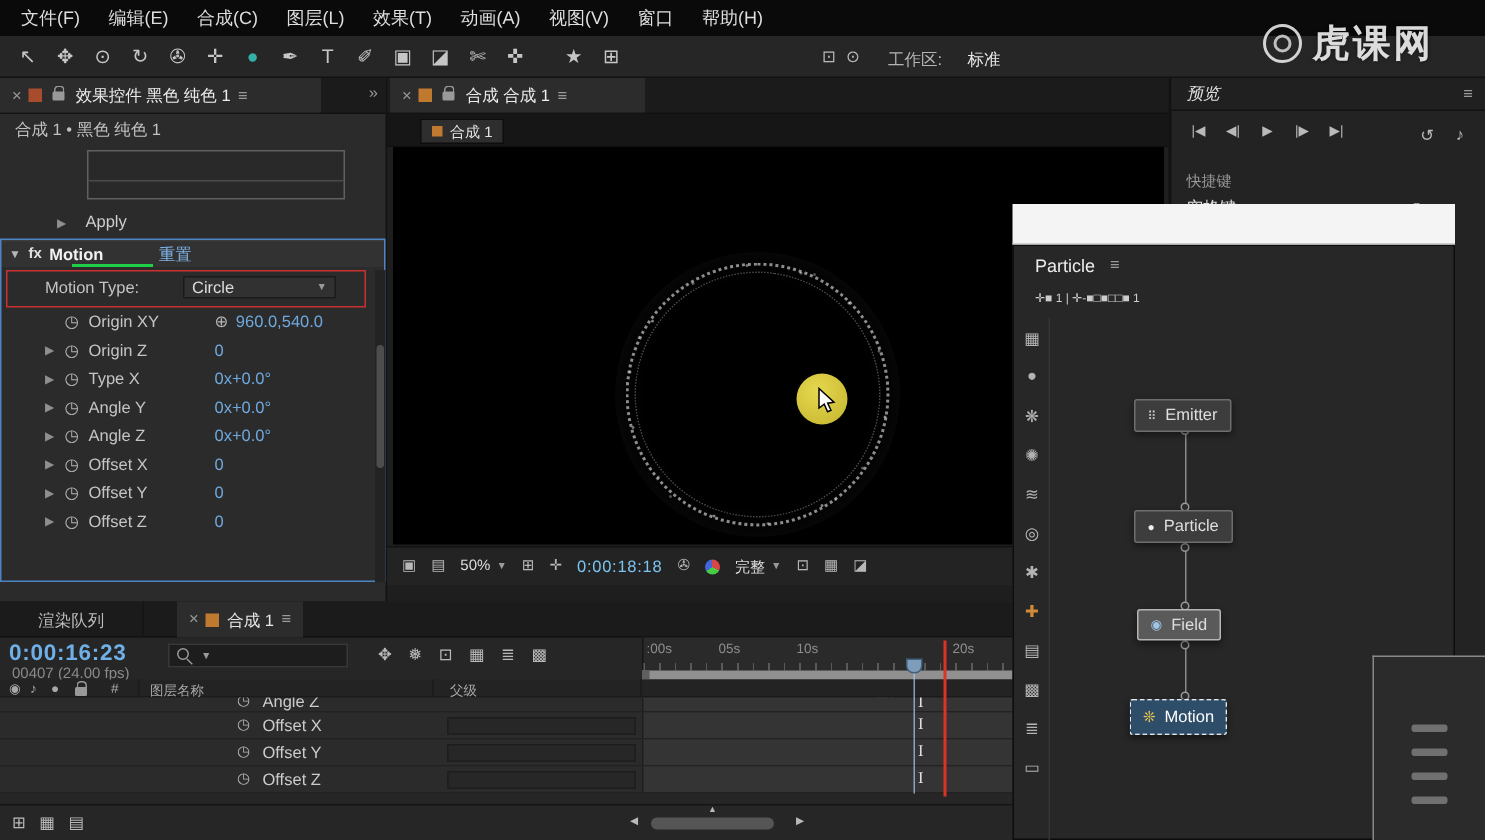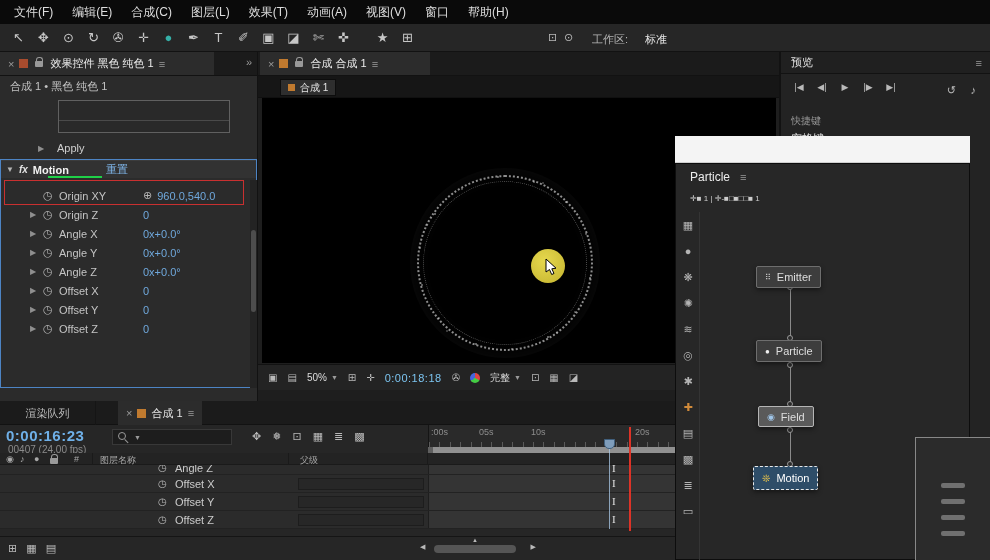--- a/index.html
+++ b/index.html
@@ -101,45 +101,52 @@
     <div class="flex" style="height:20px;padding-left:10px;color:#c2c2c2;">合成 1 • 黑色 纯色 1</div>
     <div class="abs" style="left:58px;top:48px;width:172px;height:33px;background:#292929;border:1px solid #606060;">
       <div class="abs" style="left:0;top:19px;width:100%;height:1px;background:#4a4a4a;"></div>
     </div>
     <div class="flex" style="position:absolute;top:90px;left:38px;gap:6px;color:#cfcfcf;">
       <span class="exp">▶</span>
       <span>Apply</span>
     </div>
     <div class="abs flex" style="left:0;top:108px;width:257px;height:18px;background:#323232;border-top:1px solid #3c3c3c;gap:5px;padding-left:6px;">
       <span style="font-size:8px;color:#b5b5b5;">▼</span>
-      <span style="font-style:italic;font-weight:bold;font-size:10px;color:#e0e0e0;">fx</span>
+      <span style="font-weight:bold;font-size:10px;color:#e0e0e0;">fx</span>
       <span style="font-weight:bold;color:#f2f2f2;">Motion</span>
       <span style="margin-left:32px;color:#7fb5e8;">重置</span>
     </div>
     <div class="abs" style="left:48px;top:124px;width:54px;height:2px;background:#1fd148;"></div>
 
     <div class="abs" style="left:0;top:130px;width:246px;">
+      <div class="ec-row">
+        <span class="plabel" style="width:92px;">Motion Type:</span>
+        <div class="dd">
+          <span>Circle</span>
+          <span class="car">▼</span>
+        </div>
+      </div>
       <div style="height:4px;"></div>
       <div class="ec-row">
         <span class="exp"></span>
         <span class="sw">◷</span>
         <span class="plabel">Origin XY</span>
         <span style="color:#b5b5b5;margin-right:5px;">⊕</span>
         <span class="pvalue">960.0,540.0</span>
       </div>
       <div class="ec-row">
         <span class="exp">▶</span>
         <span class="sw">◷</span>
         <span class="plabel">Origin Z</span>
         <span class="pvalue">0</span>
       </div>
       <div class="ec-row">
         <span class="exp">▶</span>
         <span class="sw">◷</span>
-        <span class="plabel">Angle X</span>
+        <span class="plabel">Type X</span>
         <span class="pvalue">0x+0.0°</span>
       </div>
       <div class="ec-row">
         <span class="exp">▶</span>
         <span class="sw">◷</span>
         <span class="plabel">Angle Y</span>
         <span class="pvalue">0x+0.0°</span>
       </div>
       <div class="ec-row">
         <span class="exp">▶</span>
@@ -216,21 +223,21 @@
         <span style="color:#ddd;">完整</span>
         <span class="car">▼</span>
       </span>
       <span class="ico">⊡</span>
       <span class="ico">▦</span>
       <span class="ico">◪</span>
     </div>
   </div>
 
   <div class="abs" style="left:780px;top:52px;width:210px;height:508px;background:#232323;border-left:1px solid #121212;">
-    <div class="flex" style="height:22px;background:#202020;border-bottom:1px solid #121212;padding-left:10px;">
+    <div class="flex" style="height:22px;background:#202020;border-bottom:1px solid #121212;padding-left:10px;font-style:italic;">
       <span style="color:#e0e0e0;">预览</span>
       <span class="abs menu-ic" style="right:8px;">≡</span>
     </div>
     <div class="abs flex" style="left:8px;top:30px;gap:3px;">
       <span class="ico" style="width:20px;font-size:9px;">|◀</span>
       <span class="ico" style="width:20px;font-size:9px;">◀|</span>
       <span class="ico" style="width:20px;font-size:9px;">▶</span>
       <span class="ico" style="width:20px;font-size:9px;">|▶</span>
       <span class="ico" style="width:20px;font-size:9px;">▶|</span>
     </div>
@@ -390,14 +397,20 @@
       <span class="ico">▤</span>
       <div class="abs" style="left:420px;top:8px;width:116px;height:8px;">
         <span class="abs ico" style="left:0;top:-2px;font-size:7px;">◀</span>
         <span class="abs" style="left:14px;top:0;width:82px;height:8px;background:#555;border-radius:4px;"></span>
         <span class="abs ico" style="right:0;top:-2px;font-size:7px;">▶</span>
         <span class="abs ico" style="left:52px;top:-8px;font-size:6px;">▲</span>
       </div>
     </div>
   </div>
 
+  <div class="abs flex" style="left:842px;top:12px;gap:7px;z-index:40;pointer-events:none;">
+    <div style="width:26px;height:26px;border:2px solid rgba(255,255,255,.8);border-radius:50%;position:relative;">
+      <div style="position:absolute;left:5px;top:5px;width:12px;height:12px;border:2px solid rgba(255,255,255,.7);border-radius:50%;"></div>
+    </div>
+    <span style="font-size:25px;font-weight:bold;color:rgba(255,255,255,.85);text-shadow:0 0 3px rgba(0,0,0,.5);letter-spacing:2px;">虎课网</span>
+  </div>
 
 </div>
 
 </body></html>

